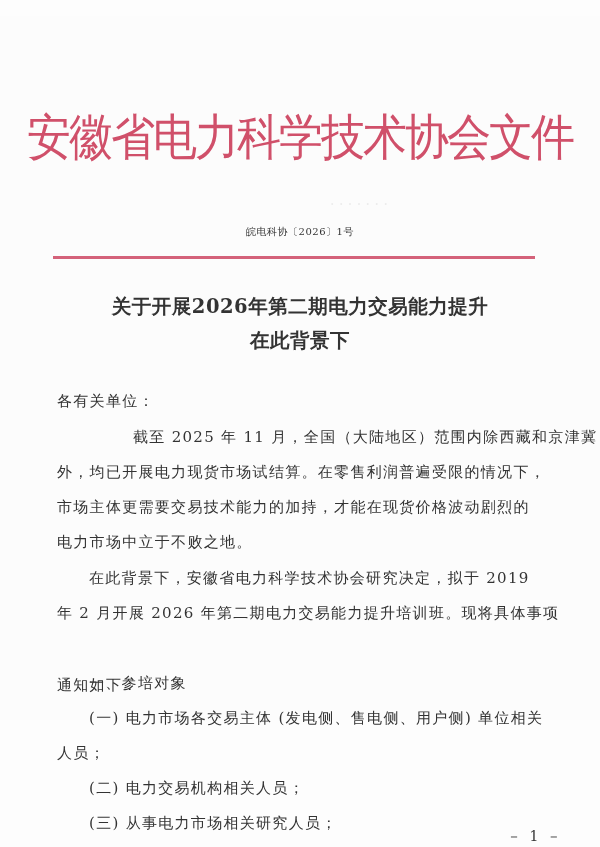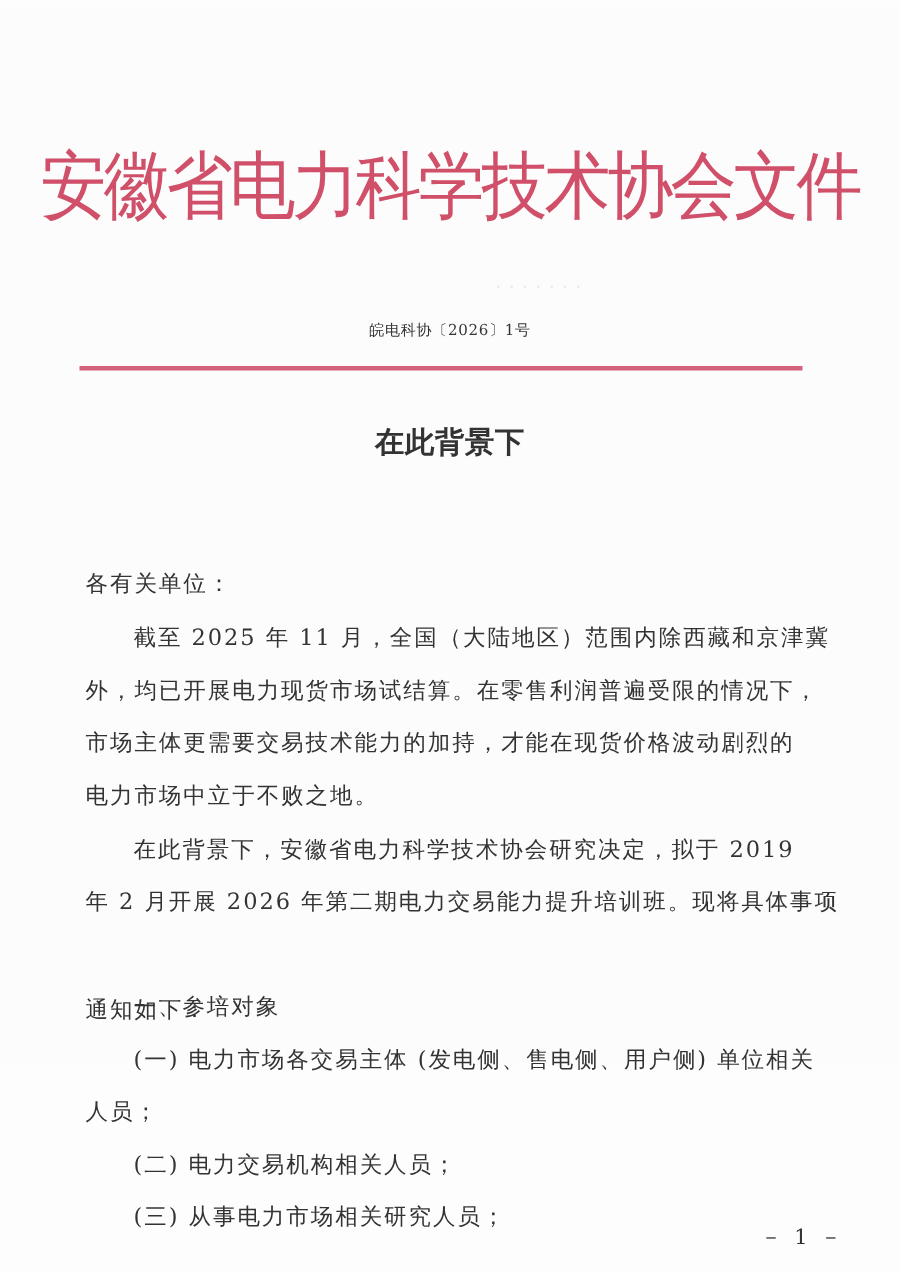--- a/index.html
+++ b/index.html
@@ -1,20 +1,20 @@
 <!DOCTYPE html>
 <html><head>
   <meta charset="utf-8">
   <style>
     html, body { margin: 0; padding: 0; }
     body {
       width: 600px; height: 847px; background: #fdfdfd; position: relative; overflow: hidden;
       font-family: "DejaVu Serif", "Liberation Serif", serif; color: #333;
     }
-    .page { position: absolute; left: 0; top: 4px; width: 600px; height: 704px; background: #fcfcfc; }
+    .page { position: absolute; left: 0; top: 16px; width: 600px; height: 704px; background: #fcfcfc; }
     .ghost { position: absolute; color: #ececec; font-size: 14px; white-space: nowrap; }
     .org-title {
       position: absolute; left: 0; width: 600px; top: 92px; text-align: center;
       font-family: "DejaVu Serif", "Liberation Serif", serif; font-size: 44px; font-weight: normal;
       color: #d0506a; letter-spacing: -2px; transform: scaleY(1.12); transform-origin: top center;
       line-height: 52px;
     }
     .doc-no {
       position: absolute; left: 0; width: 600px; top: 209px; text-align: center;
       font-size: 10px; color: #333; letter-spacing: 0.5px;
@@ -36,27 +36,28 @@
 
   <div class="ghost" style="left:330px;top:180px;">· · · · · · ·</div>
 
   <div class="org-title">安徽省电力科学技术协会文件</div>
 
   <div class="doc-no">皖电科协〔2026〕1号</div>
 
   <div class="red-rule"></div>
 
   <div class="doc-title">
+    <div>关于开展2026年第二期电力交易能力提升</div>
     <div>在此背景下</div>
   </div>
 
   <div class="body-text" style="top:0;">
     <div class="line" style="top:376px;">各有关单位：</div>
 
-    <div class="line indent" style="top:412px;">截至 2025 年 11 月，全国（大陆地区）范围内除西藏和京津冀</div>
+    <div class="line indent" style="top:412px;margin-left:44px;">截至 2025 年 11 月，全国（大陆地区）范围内除西藏和京津冀</div>
     <div class="line" style="top:447px;">外，均已开展电力现货市场试结算。在零售利润普遍受限的情况下，</div>
     <div class="line" style="top:482px;">市场主体更需要交易技术能力的加持，才能在现货价格波动剧烈的</div>
     <div class="line" style="top:517px;text-align:center;">电力市场中立于不败之地。</div>
 
     <div class="line indent" style="top:553px;">在此背景下，安徽省电力科学技术协会研究决定，拟于 2019</div>
     <div class="line" style="top:588px;">年 2 月开展 2026 年第二期电力交易能力提升培训班。现将具体事项</div>
     <div class="line" style="top:623px;margin-top:37px;">通知如下：</div>
 
     <div class="line indent" style="top:658px;">一、参培对象</div>
 

